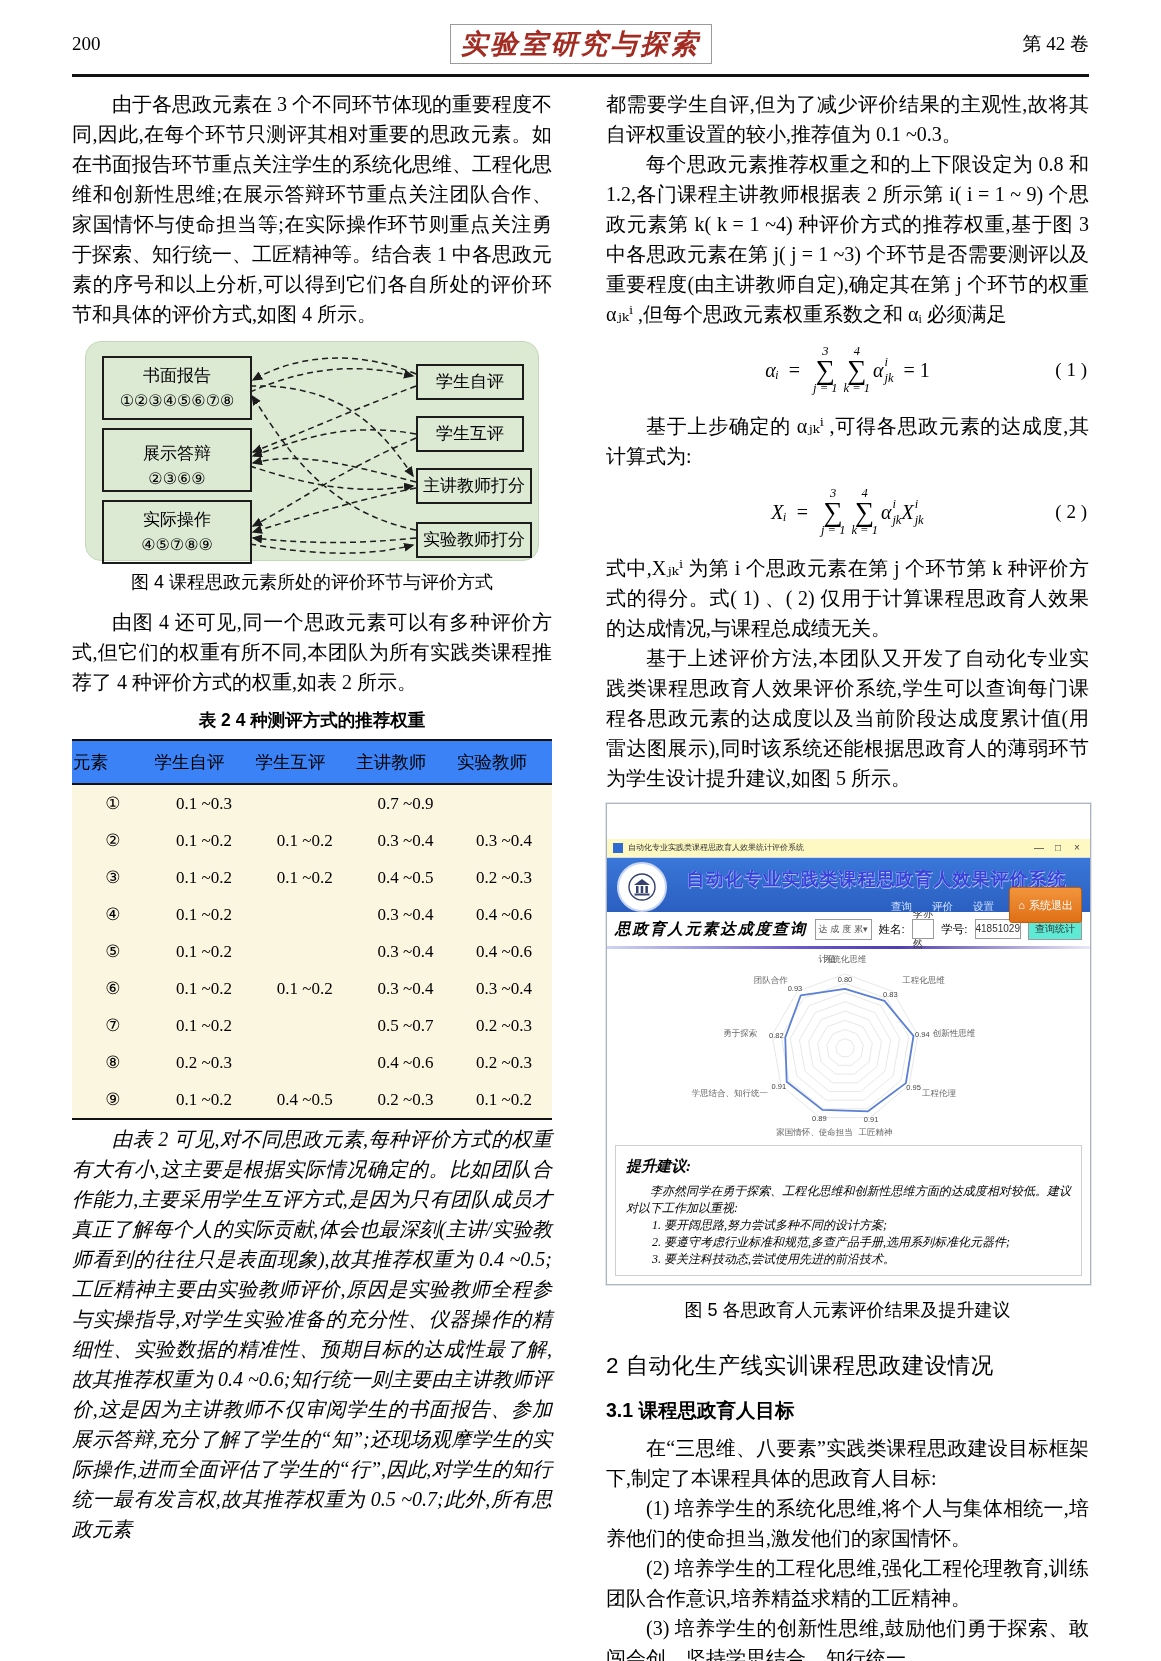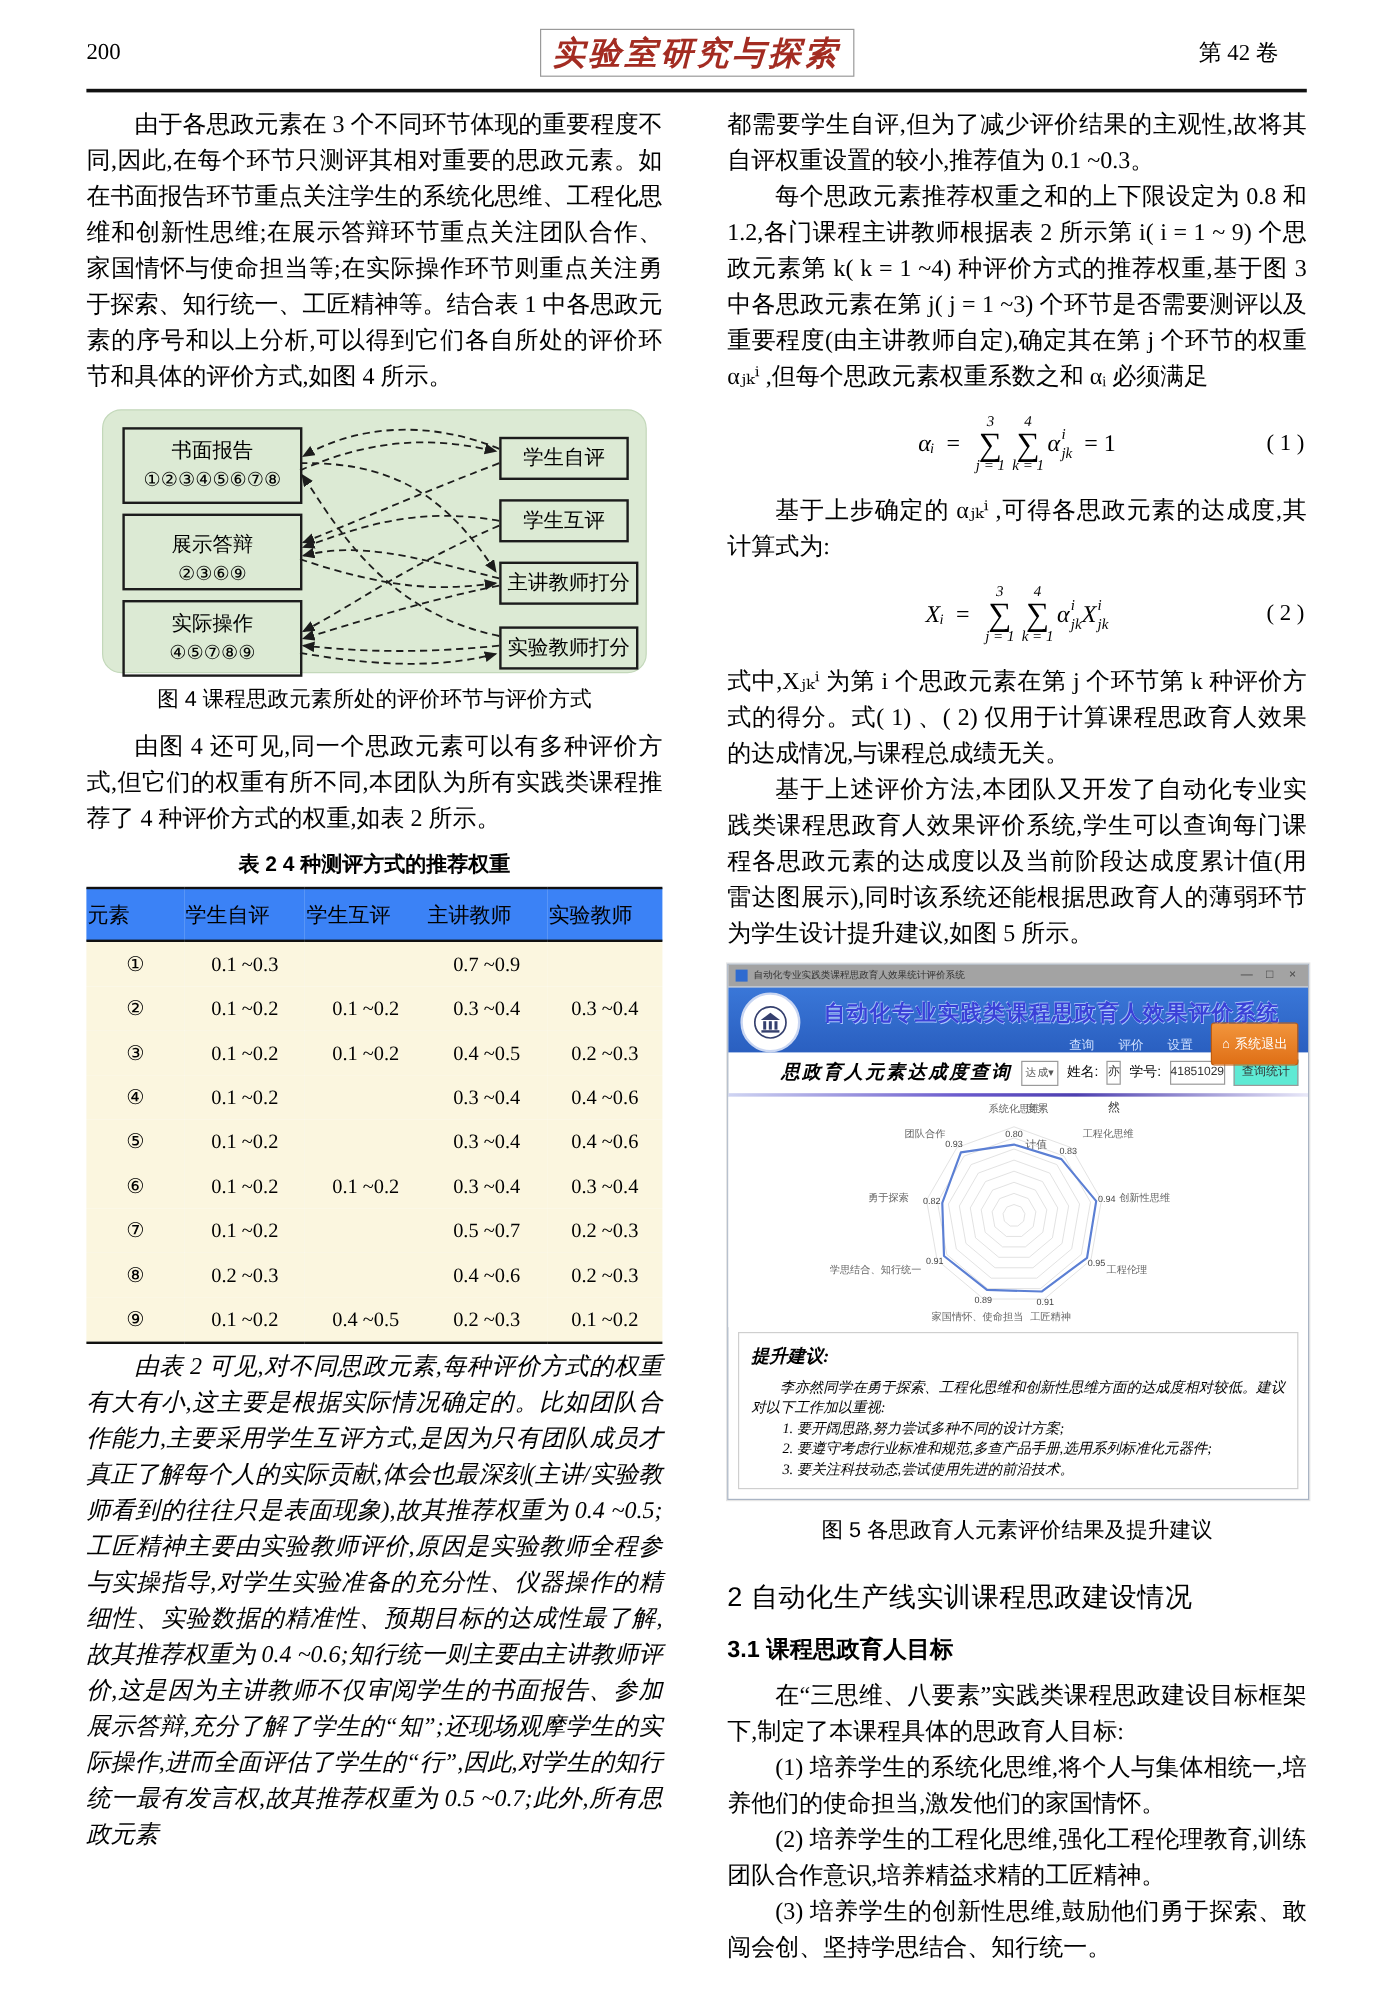--- a/index.html
+++ b/index.html
@@ -1,21 +1,21 @@
 <!DOCTYPE html>
 <html><head>
 <meta charset="utf-8">
 <style>
   html,body{margin:0;padding:0;}
   body{width:1161px;height:1661px;background:#fff;position:relative;
        font-family:"Liberation Serif","DejaVu Serif",serif;color:#000;overflow:hidden;}
   
   .hdr{display:flex;align-items:center;justify-content:space-between;padding:24px 72px 8px;}
   .hdr .side{font-size:19px;width:90px;}
-  .hdr .side.r{text-align:left;}
+  .hdr .side.r{text-align:right;}
   .jlogo{border:1px solid #9a9a9a;padding:1px 10px;background:#fff;}
   .jlogo span{font-size:27px;font-weight:bold;font-style:italic;color:#a32c22;letter-spacing:3px;
               font-family:"Liberation Serif",serif;}
   .rule{margin:2px 72px 0;border-top:3px solid #111;}
   
   .cols{display:flex;gap:54px;padding:12px 72px 0;}
   .col{width:483px;font-size:20px;line-height:30px;text-align:justify;}
   p.para{margin:0;text-indent:2em;}
   
   .fig4{position:relative;width:452px;height:218px;margin:12px auto 6px;background:#dcead4;
@@ -41,36 +41,36 @@
   .eq .num{position:absolute;right:2px;font-style:normal;font-size:19px;}
   .sig{display:inline-flex;flex-direction:column;align-items:center;line-height:1;margin:0 3px;}
   .sig .tb{font-size:12.5px;font-style:italic;}
   .sig .s{font-size:27px;font-style:normal;line-height:0.9;}
   .ss{display:inline-flex;flex-direction:column;line-height:1;font-size:12.5px;
       font-style:italic;vertical-align:middle;gap:3px;margin-left:1px;}
   .gap{width:10px;}
   
   .fig5{width:483px;margin:10px auto 0;border:1px solid #a9b4c4;background:#fff;
         box-shadow:0 0 0 1px #e5e5e5;font-family:"Liberation Sans","DejaVu Sans",sans-serif;}
-  .f5tb{height:18px;background:#a3a3a3;display:flex;align-items:center;padding:0 6px;gap:5px;
-        border-bottom:1px solid #d5dbe6;}
+  .f5tb{height:18px;background:#fef9c3;display:flex;align-items:center;padding:0 6px;gap:5px;
+        border-bottom:1px solid #d5dbe6;margin-top:35px;}
   .f5tb .appic{width:10px;height:10px;background:#2f6bd0;}
   .f5tb .ttl{font-size:8px;color:#333;flex:1;text-align:left;white-space:nowrap;overflow:hidden;}
   .f5tb .wc{font-size:10px;color:#444;width:14px;text-align:center;}
   .f5bn{height:54px;background:linear-gradient(#3a77d8,#2a5fc0);position:relative;}
   .f5logo{position:absolute;left:10px;top:4px;width:46px;height:46px;border-radius:50%;
           background:#fff;border:2px solid #c9d6f2;display:flex;align-items:center;justify-content:center;}
   .f5bt{position:absolute;left:70px;right:14px;top:6px;text-align:center;font-size:18px;
         font-weight:bold;letter-spacing:1px;color:#3a41d8;
         text-shadow:0.5px 0.5px 0 #aecafd,-0.5px -0.5px 0 #9db9f0;white-space:nowrap;}
   .f5nav{position:absolute;right:96px;top:33px;display:flex;gap:20px;font-size:10.5px;color:#cfe0ff;}
   .f5exit{position:absolute;right:8px;top:29px;background:linear-gradient(#f2953c,#df6f16);
           color:#fff;font-size:11px;padding:2px 8px;border-radius:3px;border:1px solid #c05c0e;
           display:flex;gap:4px;align-items:center;}
-  .f5q{height:34px;display:flex;align-items:center;gap:7px;padding:0 8px;background:#fff;margin-left:36px;}
+  .f5q{height:34px;display:flex;align-items:center;gap:7px;padding:0 8px;background:#fff;}
   .f5q .qh{font-size:15.5px;font-weight:bold;font-style:italic;letter-spacing:2px;
            font-family:"Liberation Serif",serif;white-space:nowrap;}
   .f5dd{width:138px;height:19px;border:1px solid #9a9a9a;font-size:9px;color:#555;
         display:flex;align-items:center;justify-content:space-between;padding:0 3px;}
   .f5lb{font-size:11.5px;white-space:nowrap;}
   .f5in{height:18px;border:1px solid #9a9a9a;font-size:10px;color:#333;display:flex;
         align-items:center;justify-content:center;}
   .f5btn{height:20px;border:1px solid #9a9a9a;background:#5eead4;font-size:10px;color:#333;
          display:flex;align-items:center;padding:0 6px;white-space:nowrap;}
   .f5div{height:3px;background:linear-gradient(90deg,#cfd4f2,#6a5acd 40%,#4d3fb0 60%,#e8e8f8);}

